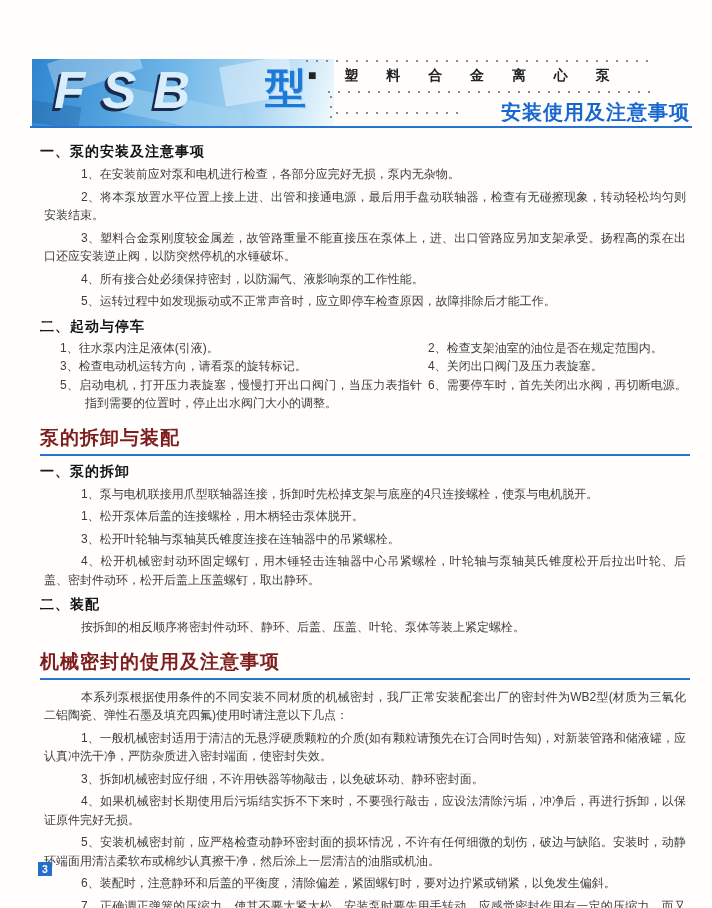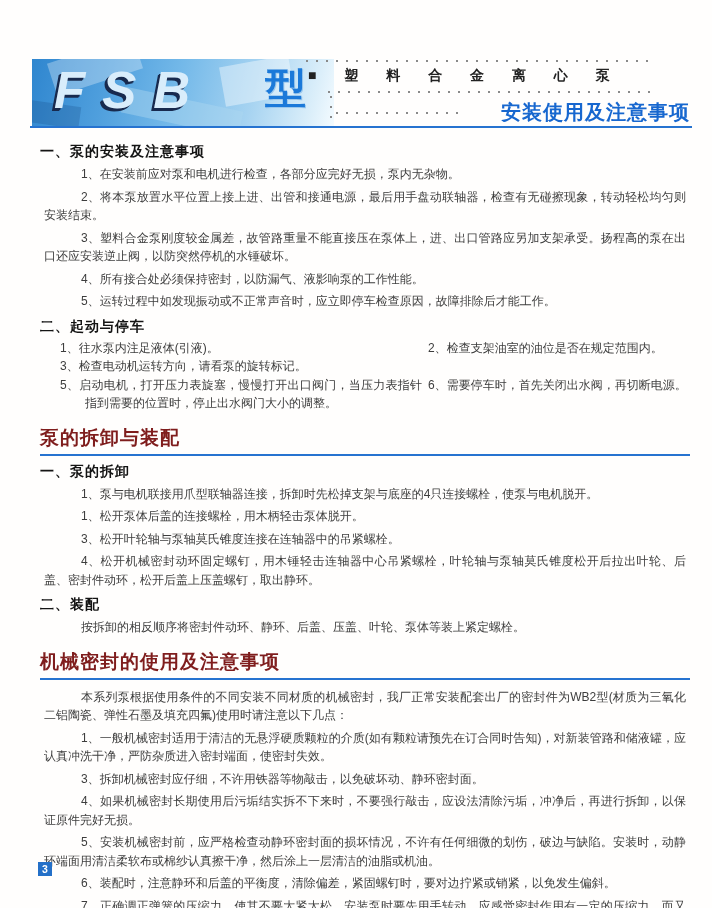--- a/index.html
+++ b/index.html
@@ -100,20 +100,21 @@
       <p class="para">4、所有接合处必须保持密封，以防漏气、液影响泵的工作性能。</p>
       <p class="para">5、运转过程中如发现振动或不正常声音时，应立即停车检查原因，故障排除后才能工作。</p>
 
       <div class="subhead">二、起动与停车</div>
       <div class="row2">
         <div class="cell-l">1、往水泵内注足液体(引液)。</div>
         <div class="cell-r">2、检查支架油室的油位是否在规定范围内。</div>
       </div>
       <div class="row2">
         <div class="cell-l">3、检查电动机运转方向，请看泵的旋转标记。</div>
+        <div class="cell-r">4、关闭出口阀门及压力表旋塞。</div>
       </div>
       <div class="row2">
         <div class="cell-l hang">5、启动电机，打开压力表旋塞，慢慢打开出口阀门，当压力表指针指到需要的位置时，停止出水阀门大小的调整。</div>
         <div class="cell-r">6、需要停车时，首先关闭出水阀，再切断电源。</div>
       </div>
     </div>
 
     <div class="section-head">
       <div class="section-title">泵的拆卸与装配</div>
       <div class="section-rule"></div>

